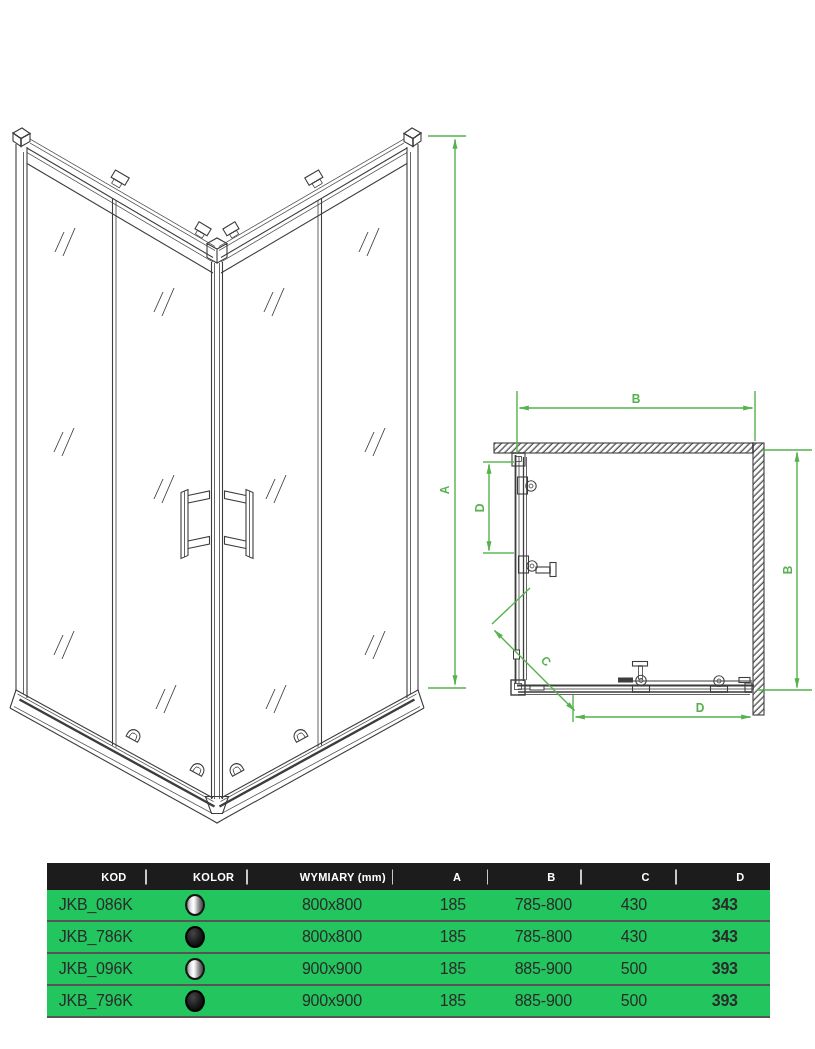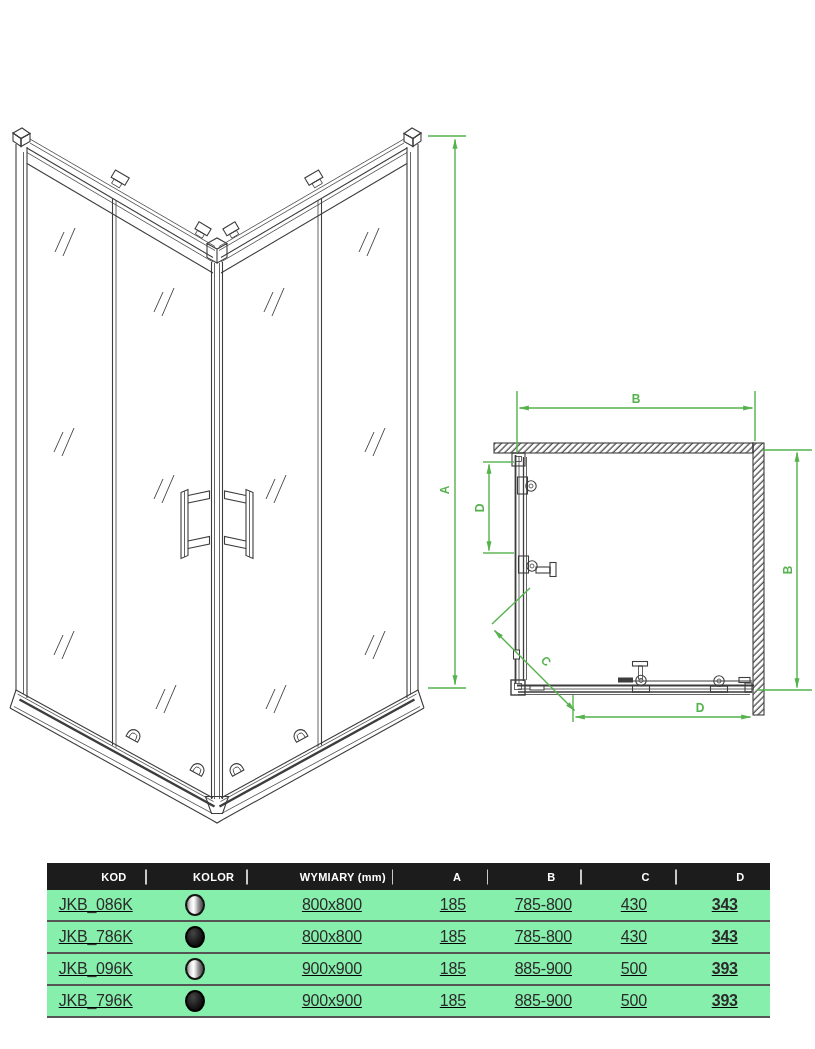--- a/index.html
+++ b/index.html
@@ -21,21 +21,21 @@
   .wall{fill:url(#hatch);stroke:var(--drawing-line);stroke-width:1.1;}
   .gl{stroke:var(--dimension-green);fill:none;stroke-width:1.4;}
   .gt{fill:var(--dimension-green);stroke:none;font-size:12px;font-weight:bold;font-family:"Liberation Sans",sans-serif;}
   .g-arrow{fill:var(--dimension-green);}
 
   
   .spec-table{position:absolute;left:47px;top:863px;width:723px;}
   .thead{display:flex;align-items:center;background:var(--header-bg);height:27px;}
   .th{position:relative;color:#fff;font-size:11px;font-weight:700;text-align:center;letter-spacing:.3px;margin-left:35px;}
   .th:not(:last-child)::after{content:"";position:absolute;right:-1px;top:50%;transform:translateY(-50%);height:15px;width:1.5px;background:#c9c9c9;}
-  .trow{display:flex;align-items:center;height:30px;background:#86efac;border-bottom:2px solid #555;text-decoration:underline;}
+  .trow{display:flex;align-items:center;height:30px;background:#22c55e;border-bottom:2px solid #555;}
   .td{font-size:16px;color:#2b2b2b;text-align:center;letter-spacing:-0.2px;}
   .c0{width:99px;}.c1{width:102px;}.c2{width:153px;padding-left:12px;}.c3{width:93px;}.c4{width:91px;}.c5{width:93px;}
   .c6{width:92px;font-weight:700;}
   .swatch{display:block;width:20px;height:22px;border-radius:50%;margin:0 auto;box-sizing:border-box;}
   .swatch-chrome{border:2px solid #141414;background:linear-gradient(90deg,#6e6e6e 0%,#c4c4c4 14%,#f2f2f2 30%,#ffffff 42%,#d8d8d8 54%,#989898 70%,#636363 88%,#4f4f4f 100%);}
   .swatch-black{border:2px solid #000;background:radial-gradient(ellipse at 38% 30%,#454545 0%,#161616 60%,#000 100%);}
 </style>
 </head>
 <body>
 

